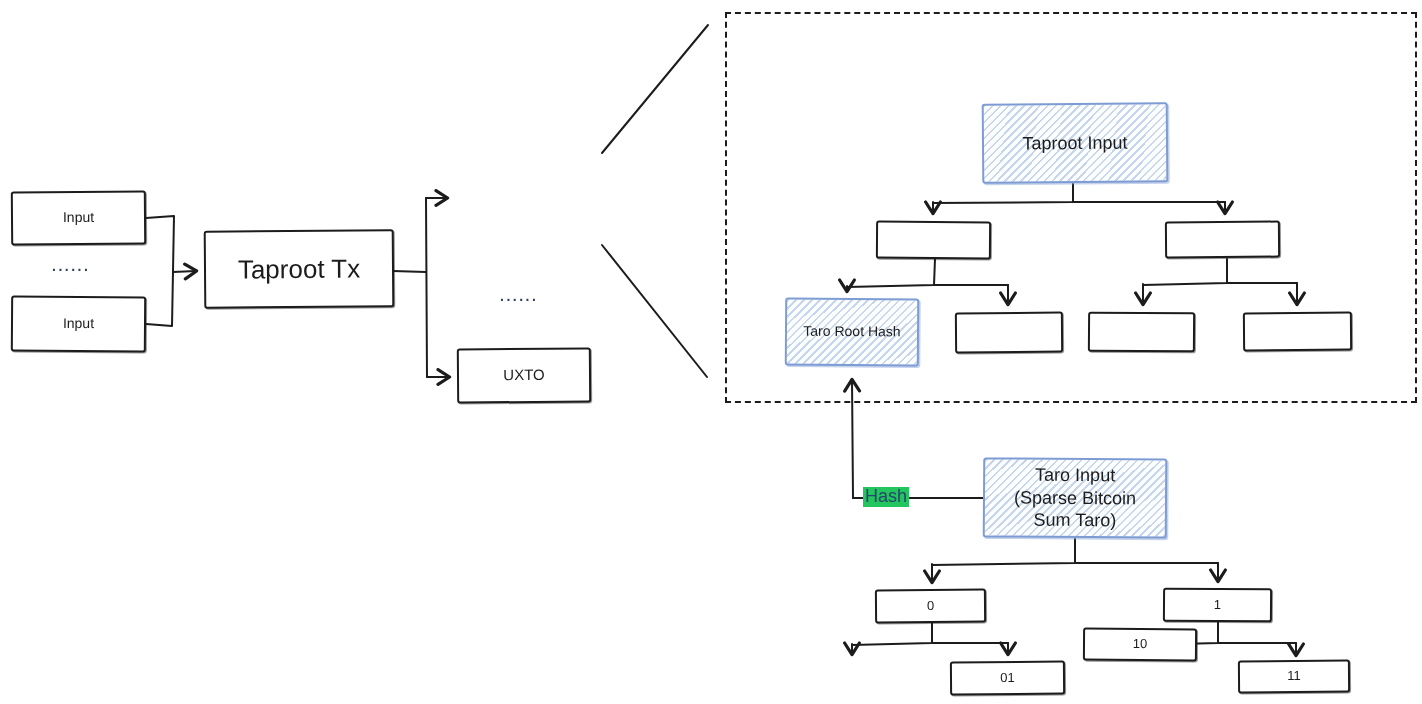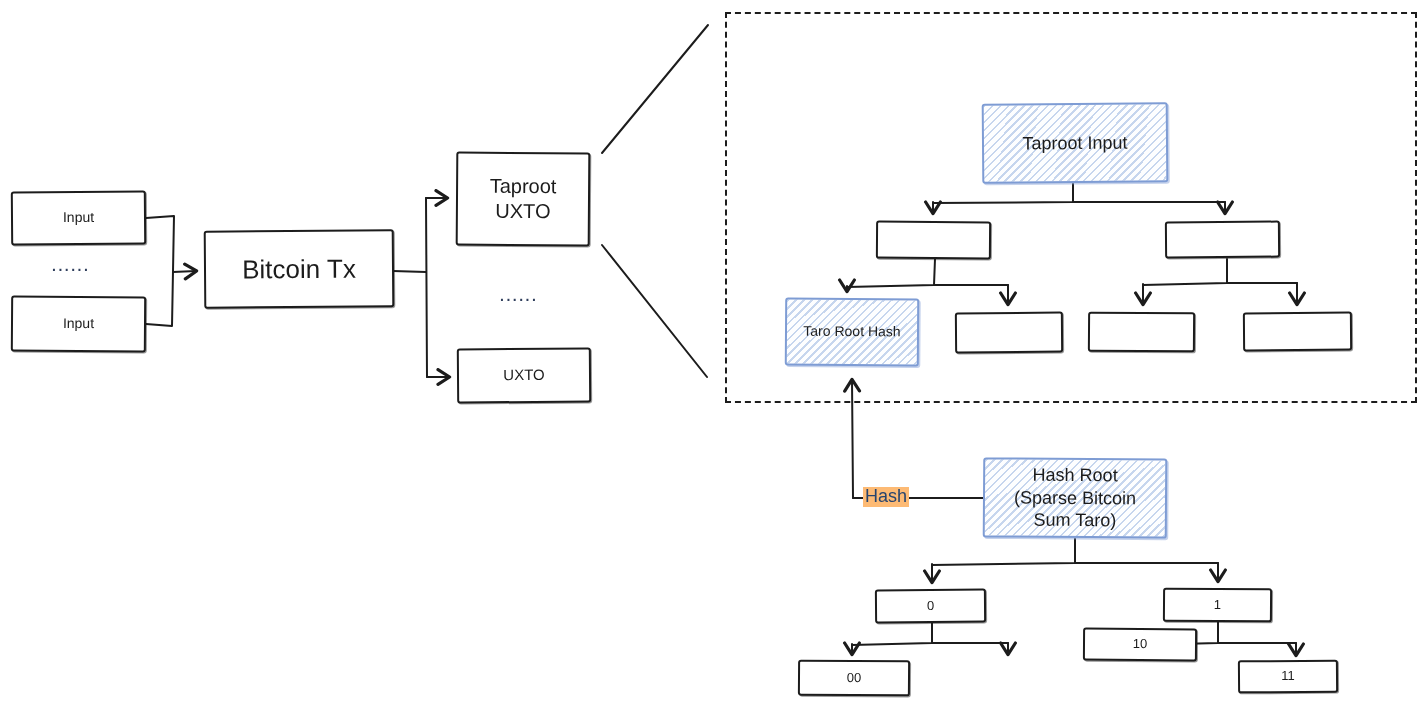--- a/index.html
+++ b/index.html
@@ -24,21 +24,21 @@
   }
   .rA{transform:rotate(-0.45deg);} .rB{transform:rotate(0.4deg);}
   .dashedRect{
     position:absolute;border:2px dashed #1c1c1c;background:transparent;box-sizing:border-box;
   }
   .ellipsis{
     position:absolute;font-weight:bold;font-size:14px;letter-spacing:2.5px;
     color:#2f3e5c;
   }
   .hashLabel{
-    position:absolute;font-size:18px;color:#27446e;background:#fdba74;
+    position:absolute;font-size:18px;color:#27446e;background:#22c55e;
     padding:0 2px;line-height:1.1;
   }
   svg.wires{position:absolute;left:0;top:0;pointer-events:none;}
   .lbl{display:block;}
 </style>
 </head>
 <body>
 
 <div class="stage">
 
@@ -92,27 +92,23 @@
     <span class="lbl">Input</span>
   </div>
 
   <div class="ellipsis" style="left:52px;top:258px;">......</div>
 
   <div class="box rB" style="left:11px;top:296px;width:135px;height:56px;font-size:14px;">
     <span class="lbl">Input</span>
   </div>
 
   <div class="box rA" style="left:204px;top:230px;width:190px;height:78px;font-size:26px;">
-    <span class="lbl">Bitcoin Tx</span>
+    <span class="lbl">Taproot Tx</span>
   </div>
 
-  <div class="box rB" style="left:456px;top:152px;width:134px;height:94px;font-size:20px;flex-direction:column;">
-    <span class="lbl">Taproot</span>
-    <span class="lbl">UXTO</span>
-  </div>
 
   <div class="ellipsis" style="left:500px;top:288px;">......</div>
 
   <div class="box rA" style="left:457px;top:348px;width:134px;height:55px;font-size:15px;">
     <span class="lbl">UXTO</span>
   </div>
 
   <div class="box blue rA" style="left:982px;top:103px;width:186px;height:80px;font-size:18px;">
     <span class="lbl">Taproot Input</span>
   </div>
@@ -124,35 +120,35 @@
     <span class="lbl">Taro Root Hash</span>
   </div>
 
   <div class="box rA" style="left:955px;top:312px;width:108px;height:41px;"></div>
   <div class="box rB" style="left:1088px;top:312px;width:107px;height:40px;"></div>
   <div class="box rA" style="left:1243px;top:312px;width:109px;height:39px;"></div>
 
   <div class="hashLabel" style="left:863px;top:487px;">Hash</div>
 
   <div class="box blue rB" style="left:983px;top:458px;width:184px;height:80px;font-size:18px;flex-direction:column;">
-    <span class="lbl">Hash Root</span>
+    <span class="lbl">Taro Input</span>
     <span class="lbl">(Sparse Bitcoin</span>
     <span class="lbl">Sum Taro)</span>
   </div>
 
   <div class="box rA" style="left:875px;top:589px;width:111px;height:34px;font-size:13px;">
     <span class="lbl">0</span>
   </div>
   <div class="box rB" style="left:1163px;top:588px;width:109px;height:34px;font-size:13px;">
     <span class="lbl">1</span>
   </div>
 
-  <div class="box rB" style="left:798px;top:660px;width:112px;height:36px;font-size:13px;">
-    <span class="lbl">00</span>
+  <div class="box rA" style="left:950px;top:661px;width:115px;height:34px;font-size:13px;">
+    <span class="lbl">01</span>
   </div>
   <div class="box rB" style="left:1083px;top:628px;width:114px;height:33px;font-size:13px;">
     <span class="lbl">10</span>
   </div>
-  <div class="box rA" style="left:1238px;top:660px;width:100px;height:33px;font-size:13px;">
+  <div class="box rA" style="left:1238px;top:660px;width:112px;height:33px;font-size:13px;">
     <span class="lbl">11</span>
   </div>
 
 </div>
 
 </body></html>

